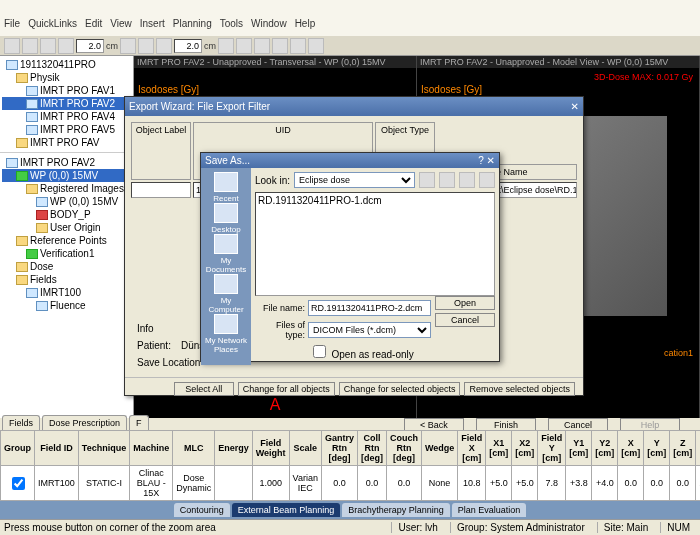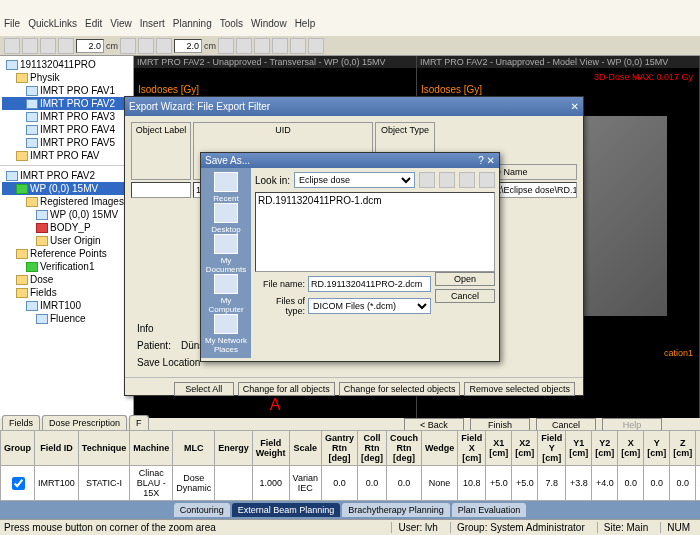--- a/index.html
+++ b/index.html
@@ -47,31 +47,31 @@
 .dialog { position: absolute; left: 124px; top: 96px; width: 460px; height: 300px; background: #ece9d8; border: 1px solid #333; box-shadow: 2px 2px 4px rgba(0,0,0,0.4); z-index: 10; }
 .dlg-title { background: linear-gradient(#6b8fc4,#4a6fa8); color: #fff; padding: 4px 4px; font-size: 10px; display: flex; justify-content: space-between; }
 .dlg-body { padding: 6px; }
 .obj-row { display: flex; gap: 2px; margin-bottom: 2px; }
 .obj-cell { background: #fff; border: 1px inset #999; padding: 2px; font-size: 9px; overflow: hidden; white-space: nowrap; }
 .obj-hdr { background: #ece9d8; border: 1px solid #999; padding: 2px; font-size: 9px; text-align: center; }
 .info-row { display: flex; gap: 10px; font-size: 9px; padding: 3px 6px; }
 .dlg-buttons { display: flex; justify-content: flex-end; gap: 4px; padding: 4px 8px; border-top: 1px solid #bbb; }
 .btn { background: #ece9d8; border: 1px solid #888; padding: 2px 8px; font-size: 10px; min-width: 76px; text-align: center; }
 .btn.sm { min-width: 60px; padding: 1px 4px; font-size: 9px; }
-.nav-buttons { display: flex; justify-content: flex-start; gap: 6px; padding: 4px; }
+.nav-buttons { display: flex; justify-content: flex-start; gap: 12px; padding: 4px; }
 .save-dialog { position: absolute; left: 200px; top: 152px; width: 300px; height: 210px; background: #ece9d8; border: 1px solid #333; box-shadow: 2px 2px 6px rgba(0,0,0,0.5); z-index: 20; }
 .save-title { background: linear-gradient(#6b8fc4,#4a6fa8); color: #fff; padding: 2px 4px; font-size: 10px; display: flex; justify-content: space-between; }
 .save-body { display: flex; }
 .places { width: 50px; background: #7b97bc; padding: 4px 2px; display: flex; flex-direction: column; gap: 0; align-items: center; }
 .place { text-align: center; color: #fff; font-size: 8px; width:100%; }
 .place-icon { width: 24px; height: 20px; background: #d8e4f4; margin: 0 auto 2px; border: 1px solid #fff; }
 .save-main { flex: 1; padding: 4px; }
 .lookin { display: flex; align-items: center; gap: 4px; margin-bottom: 4px; }
 .lookin select, .save-main input[type=text], .save-main select { font-size: 9px; border: 1px solid #7b97bc; height: 16px; background: #fff; }
-.filelist { background: #fff; border: 1px inset #999; height: 80px; padding: 2px; font-size: 9px; }
+.filelist { background: #fff; border: 1px inset #999; height: 104px; padding: 2px; font-size: 9px; }
 .file-row { display: flex; align-items: center; gap: 3px; margin-top: 4px; }
 .file-row label { width: 50px; text-align: right; font-size: 9px; }
 .file-row .inp { flex: 1; }
 .save-btns { display: flex; flex-direction: column; gap: 3px; margin-left: 4px; }
 .chk-row { font-size: 9px; padding: 2px 0 0 54px; }
 .tool-unit { font-size: 9px; color: #333; }
 .seg { display:flex; align-items:center; gap:2px; }
 </style>
 </head>
 <body>
@@ -123,24 +123,20 @@
           <span class="tree-icon "></span>
           <span>Physik</span>
         </div>
         <div class="tree-item indent2">
           <span class="tree-icon doc"></span>
           <span>IMRT PRO FAV1</span>
         </div>
         <div class="tree-item indent2 selected">
           <span class="tree-icon doc"></span>
           <span>IMRT PRO FAV2</span>
-        </div>
-        <div class="tree-item indent2">
-          <span class="tree-icon doc"></span>
-          <span>IMRT PRO FAV3</span>
         </div>
         <div class="tree-item indent2">
           <span class="tree-icon doc"></span>
           <span>IMRT PRO FAV4</span>
         </div>
         <div class="tree-item indent2">
           <span class="tree-icon doc"></span>
           <span>IMRT PRO FAV5</span>
         </div>
         <div class="tree-item indent1">
@@ -306,20 +302,21 @@
       <div style="display:flex">
         <div style="flex:1">
           <div class="file-row">
             <label>File name:</label>
             <input type="text" class="inp" value="RD.1911320411PRO-2.dcm" style="">
           </div>
           <div class="file-row">
             <label>Files of type:</label>
             <select class="inp"><option>DICOM Files (*.dcm)</option></select>
           </div>
+          <div class="chk-row"><input type="checkbox" style=""> <span>Open as read-only</span></div>
         </div>
         <div class="save-btns">
           <span class="btn sm">Open</span>
           <span class="btn sm">Cancel</span>
         </div>
       </div>
     </div>
   </div>
 </div>
 

